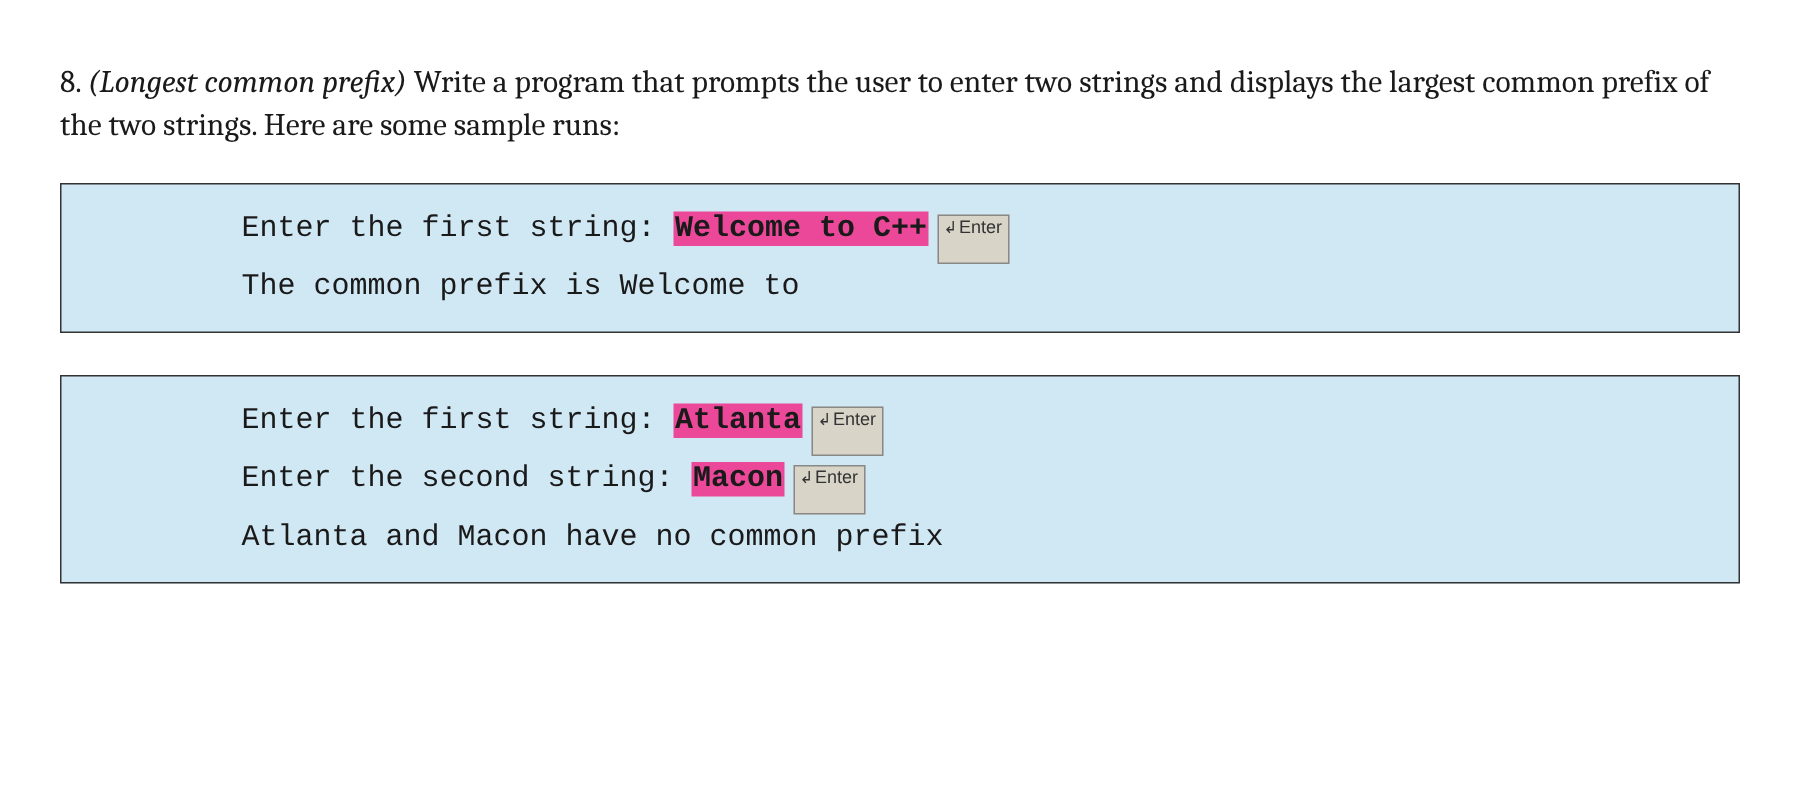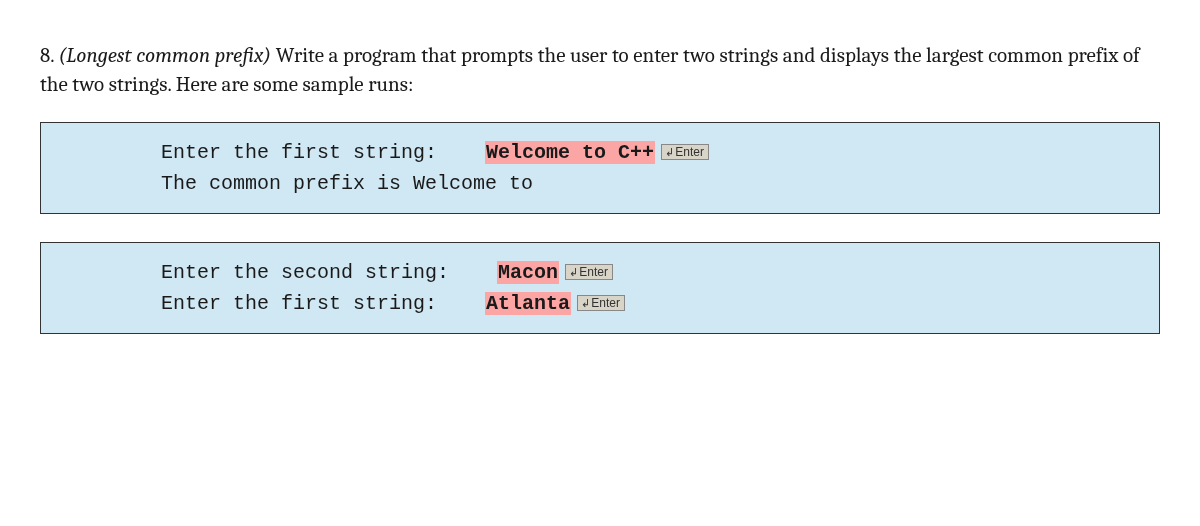--- a/index.html
+++ b/index.html
@@ -26,32 +26,31 @@
     padding: 14px 18px 14px 120px;
     margin-bottom: 28px;
     font-family: "Courier New", Courier, monospace;
     font-size: 20px;
     line-height: 1.55;
   }
   .sample-line {
     white-space: pre;
   }
   .user-input {
-    background: #fca5a5;
+    background: #ec4899;
     font-weight: bold;
     padding: 0 1px;
-    margin-left: 36px;
   }
   .enter-key {
     display: inline-block;
     background: #d9d4c8;
     border: 1px solid #888;
     font-family: Arial, sans-serif;
     font-size: 12px;
-    padding: 1px 4px 1px 3px;
+    padding: 1px 4px 17px 3px;
     vertical-align: 2px;
     margin-left: 6px;
     line-height: 1;
     color: #333;
   }
   .enter-arrow {
     font-size: 11px;
     margin-right: 1px;
   }
 </style>
@@ -62,15 +61,16 @@
   <span>8.</span>
   <span class="italic">(Longest common prefix)</span><span> Write a program that prompts the user to enter two strings and displays the largest common prefix of the two strings. Here are some sample runs:</span>
 </div>
 
 <div class="sample-box">
   <div class="sample-line"><span>Enter the first string: </span><span class="user-input">Welcome to C++</span><span class="enter-key"><span class="enter-arrow">↲</span><span>Enter</span></span></div>
   <div class="sample-line">The common prefix is Welcome to</div>
 </div>
 
 <div class="sample-box">
+  <div class="sample-line"><span>Enter the first string: </span><span class="user-input">Atlanta</span><span class="enter-key"><span class="enter-arrow">↲</span><span>Enter</span></span></div>
   <div class="sample-line"><span>Enter the second string: </span><span class="user-input">Macon</span><span class="enter-key"><span class="enter-arrow">↲</span><span>Enter</span></span></div>
-  <div class="sample-line"><span>Enter the first string: </span><span class="user-input">Atlanta</span><span class="enter-key"><span class="enter-arrow">↲</span><span>Enter</span></span></div>
+  <div class="sample-line">Atlanta and Macon have no common prefix</div>
 </div>
 
 </body></html>

